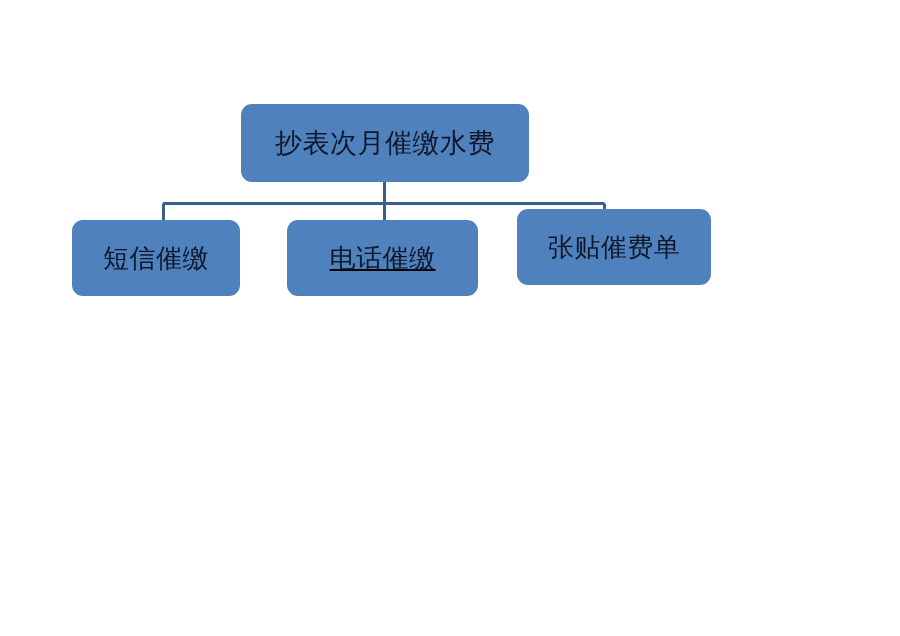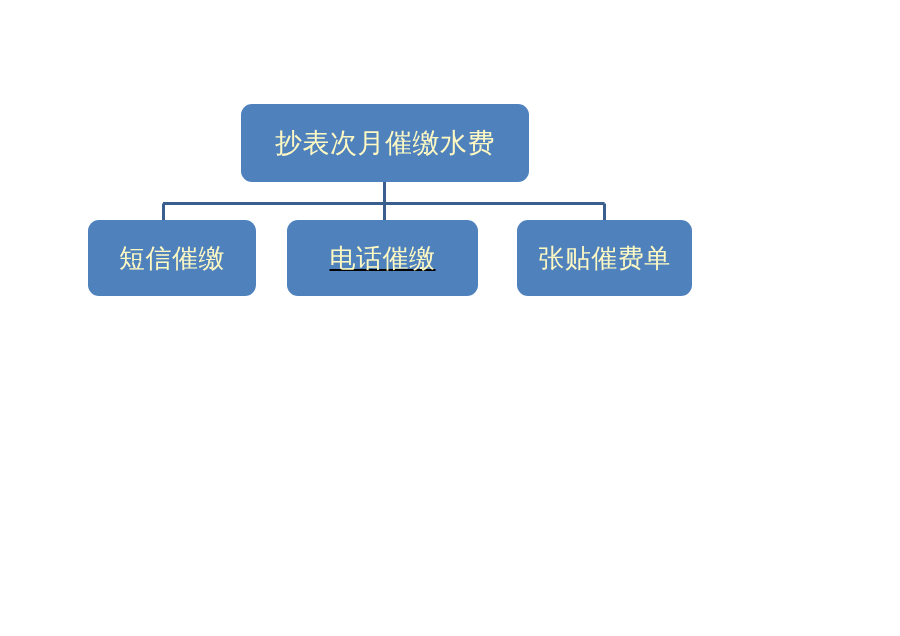--- a/index.html
+++ b/index.html
@@ -38,21 +38,21 @@
     box-sizing: border-box;
     background: #4F81BD;
     border-radius: 11px;
     display: flex;
     align-items: center;
     justify-content: center;
     text-align: center;
   }
 
   .node-label {
-    color: #fef9c3;
+    color: #0f172a;
     font-family: "DejaVu Serif", "Liberation Serif", serif;
     font-weight: 400;
     letter-spacing: 0.5px;
     line-height: 1.1;
     white-space: nowrap;
     -webkit-font-smoothing: antialiased;
   }
 
   
   #node-root {
@@ -60,36 +60,36 @@
     top: 104px;
     width: 288px;
     height: 78px;
   }
   #node-root .node-label {
     font-size: 27px;
   }
 
   
   #node-child-0 {
-    left: 88px;
+    left: 72px;
     top: 220px;
     width: 168px;
     height: 76px;
   }
   #node-child-1 {
     left: 287px;
     top: 220px;
     width: 191px;
     height: 76px;
     text-decoration: underline;
   }
   #node-child-2 {
     left: 517px;
-    top: 220px;
-    width: 175px;
+    top: 209px;
+    width: 194px;
     height: 76px;
   }
   .node-child .node-label {
     font-size: 26px;
   }
 </style>
 </head>
 <body>
 
 <div id="diagram-canvas">

